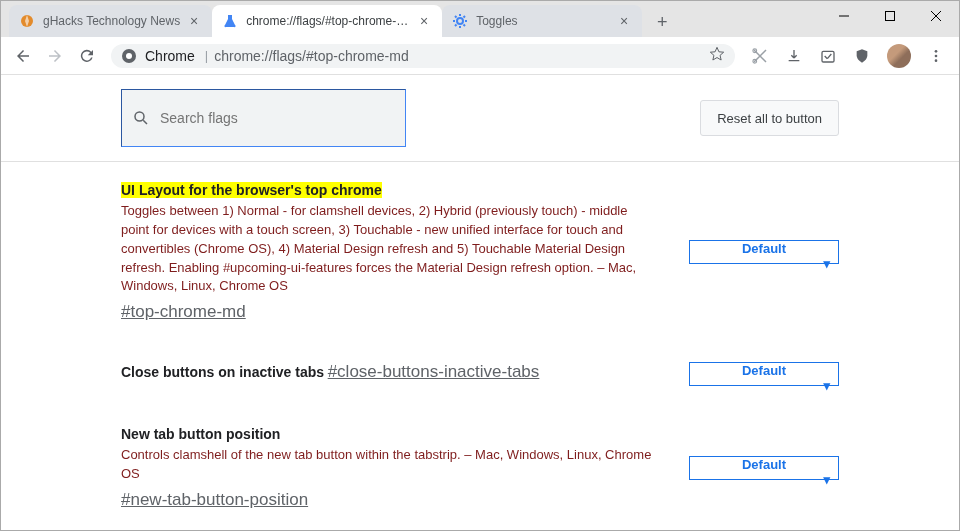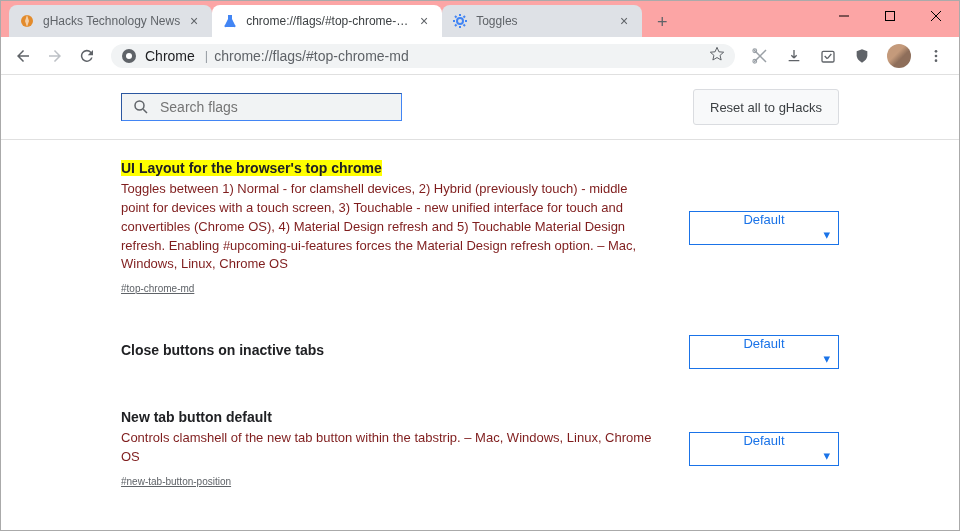--- a/index.html
+++ b/index.html
@@ -1,19 +1,19 @@
 <!DOCTYPE html>
 <html><head>
   <meta charset="utf-8">
   <style>
     * { box-sizing: border-box; margin: 0; padding: 0; }
     body { font-family: "Segoe UI", Arial, sans-serif; font-size: 13px; background: #fff; width: 960px; height: 531px; overflow: hidden; border: 1px solid #aaa; }
 
     
-    .titlebar { height: 36px; display: flex; align-items: flex-end; background: #fca5a5; position: relative; }
+    .titlebar { height: 36px; display: flex; align-items: flex-end; background: #e5e5e5; position: relative; }
     .tabs { display: flex; align-items: flex-end; height: 36px; padding-left: 8px; }
     .tab { display: flex; align-items: center; height: 32px; padding: 0 10px; min-width: 200px; max-width: 230px; border-radius: 8px 8px 0 0; position: relative; margin-right: 0px; }
     .tab.inactive { background: #dee1e6; color: #5f6368; }
     .tab.active { background: #fff; color: #3c4043; }
     .tab-favicon { width: 16px; height: 16px; margin-right: 8px; display: inline-flex; align-items: center; justify-content: center; }
     .tab-title { flex: 1; white-space: nowrap; overflow: hidden; text-overflow: ellipsis; font-size: 12px; }
     .tab-close { width: 16px; height: 16px; display: flex; align-items: center; justify-content: center; color: #5f6368; font-size: 14px; margin-left: 6px; border-radius: 50%; }
     .new-tab { width: 28px; height: 28px; display: flex; align-items: center; justify-content: center; color: #5f6368; font-size: 18px; margin-left: 6px; padding-bottom: 2px;}
     .window-controls { position: absolute; right: 0; top: 0; display: flex; }
     .win-btn { width: 46px; height: 30px; display: flex; align-items: center; justify-content: center; color: #000; font-size: 12px; }
@@ -30,34 +30,34 @@
     .omni-star { color: #5f6368; }
     .ext-btn { width: 26px; height: 26px; display: flex; align-items: center; justify-content: center; color: #5f6368; margin: 0 2px; }
     .avatar { width: 24px; height: 24px; border-radius: 50%; background: linear-gradient(135deg,#c49a7b 40%,#8e6e5a 60%); margin: 0 6px; }
     
     .content-scroll { height: calc(531px - 36px - 38px - 2px); overflow-y: scroll; background: #fff; }
     .content-scroll::-webkit-scrollbar { width: 16px; }
     .content-scroll::-webkit-scrollbar-track { background: #f1f1f1; }
     .content-scroll::-webkit-scrollbar-thumb { background: #c1c1c1; }
 
     .flags-header { display: flex; align-items: center; padding: 14px 120px; border-bottom: 1px solid #e0e0e0; gap: 16px; }
-    .search-box { flex: 1; display: flex; align-items: center; height: 28px; border: 1px inset #4285f4; background: #f1f3f4; padding: 0 10px; max-width: 400px;}
+    .search-box { flex: 1; display: flex; align-items: center; height: 58px; border: 1px inset #4285f4; background: #f1f3f4; padding: 0 10px; max-width: 400px;}
     .search-box svg { margin-right: 10px; }
     .search-input { flex: 1; border: none; background: transparent; font-size: 14px; color: #5f6368; outline: none; }
     .spacer { flex: 1; }
     .reset-btn { height: 36px; padding: 0 16px; border: 1px solid #dadce0; background: #f8f9fa; color: #3c4043; font-size: 13px; border-radius: 3px; }
 
     .flags-body { padding: 20px 120px 60px; }
-    .flag-item { display: flex; margin-bottom: 40px; align-items: center; }
+    .flag-item { display: flex; margin-bottom: 40px; }
     .flag-text { flex: 1; padding-right: 30px; }
     .flag-title { font-size: 14px; font-weight: 600; color: #202124; margin-bottom: 4px; display: inline-block; }
     .flag-title.highlight { background: #ffff00; }
     .flag-desc { font-size: 13px; color: #7f1d1d; line-height: 1.45; margin-bottom: 6px; }
-    .flag-hash { font-size: 10px; color: #5f6368; text-decoration: underline; }
-    .flag-select { width: 150px; height: 34px; border: 1px solid #1a73e8; background: #fff; color: #1a73e8; font-size: 13px; font-weight: 400; padding: 0 8px; position: relative; align-self: center; cursor: pointer; }
+    .flag-hash { font-size: 17px; color: #5f6368; text-decoration: underline; }
+    .flag-select { width: 150px; height: 24px; border: 1px solid #1a73e8; background: #fff; color: #1a73e8; font-size: 13px; font-weight: 700; padding: 0 8px; position: relative; align-self: center; cursor: pointer; }
     .flag-select::after { content: "▾"; position: absolute; right: 8px; color: #1a73e8; }
     .flag-select span { display: block; text-align: center; }
   </style>
 </head>
 <body>
 
 <div class="titlebar">
   <div class="tabs">
     <div class="tab inactive">
       <span class="tab-favicon">
@@ -179,47 +179,48 @@
 <div class="content-scroll">
   <div class="flags-header">
     <div class="search-box">
       <svg width="18" height="18" viewBox="0 0 24 24">
           <circle cx="10" cy="10" r="6" fill="none" stroke="#5f6368" stroke-width="2"></circle>
           <line x1="15" y1="15" x2="20" y2="20" stroke="#5f6368" stroke-width="2"></line>
         </svg>
       <input class="search-input" placeholder="Search flags" style="">
     </div>
     <div class="spacer"></div>
-    <button class="reset-btn">Reset all to gHacks</button>
+    <button class="reset-btn">Reset all to button</button>
   </div>
 
   <div class="flags-body">
     <div class="flag-item">
       <div class="flag-text">
         <span class="flag-title highlight">UI Layout for the browser's top chrome</span>
         <div class="flag-desc">Toggles between 1) Normal - for clamshell devices, 2) Hybrid (previously touch) - middle point for devices with a touch screen, 3) Touchable - new unified interface for touch and convertibles (Chrome OS), 4) Material Design refresh and 5) Touchable Material Design refresh. Enabling #upcoming-ui-features forces the Material Design refresh option. – Mac, Windows, Linux, Chrome OS</div>
         <a class="flag-hash">#top-chrome-md</a>
       </div>
       <div class="flag-select">
           <span>Default</span>
         </div>
     </div>
 
     <div class="flag-item">
       <div class="flag-text">
         <span class="flag-title">Close buttons on inactive tabs</span>
+        <a class="flag-hash">#close-buttons-inactive-tabs</a>
       </div>
       <div class="flag-select">
           <span>Default</span>
         </div>
     </div>
 
     <div class="flag-item">
       <div class="flag-text">
-        <span class="flag-title">New tab button default</span>
+        <span class="flag-title">New tab button position</span>
         <div class="flag-desc">Controls clamshell of the new tab button within the tabstrip. – Mac, Windows, Linux, Chrome OS</div>
         <a class="flag-hash">#new-tab-button-position</a>
       </div>
       <div class="flag-select">
           <span>Default</span>
         </div>
     </div>
   </div>
 </div>
 

